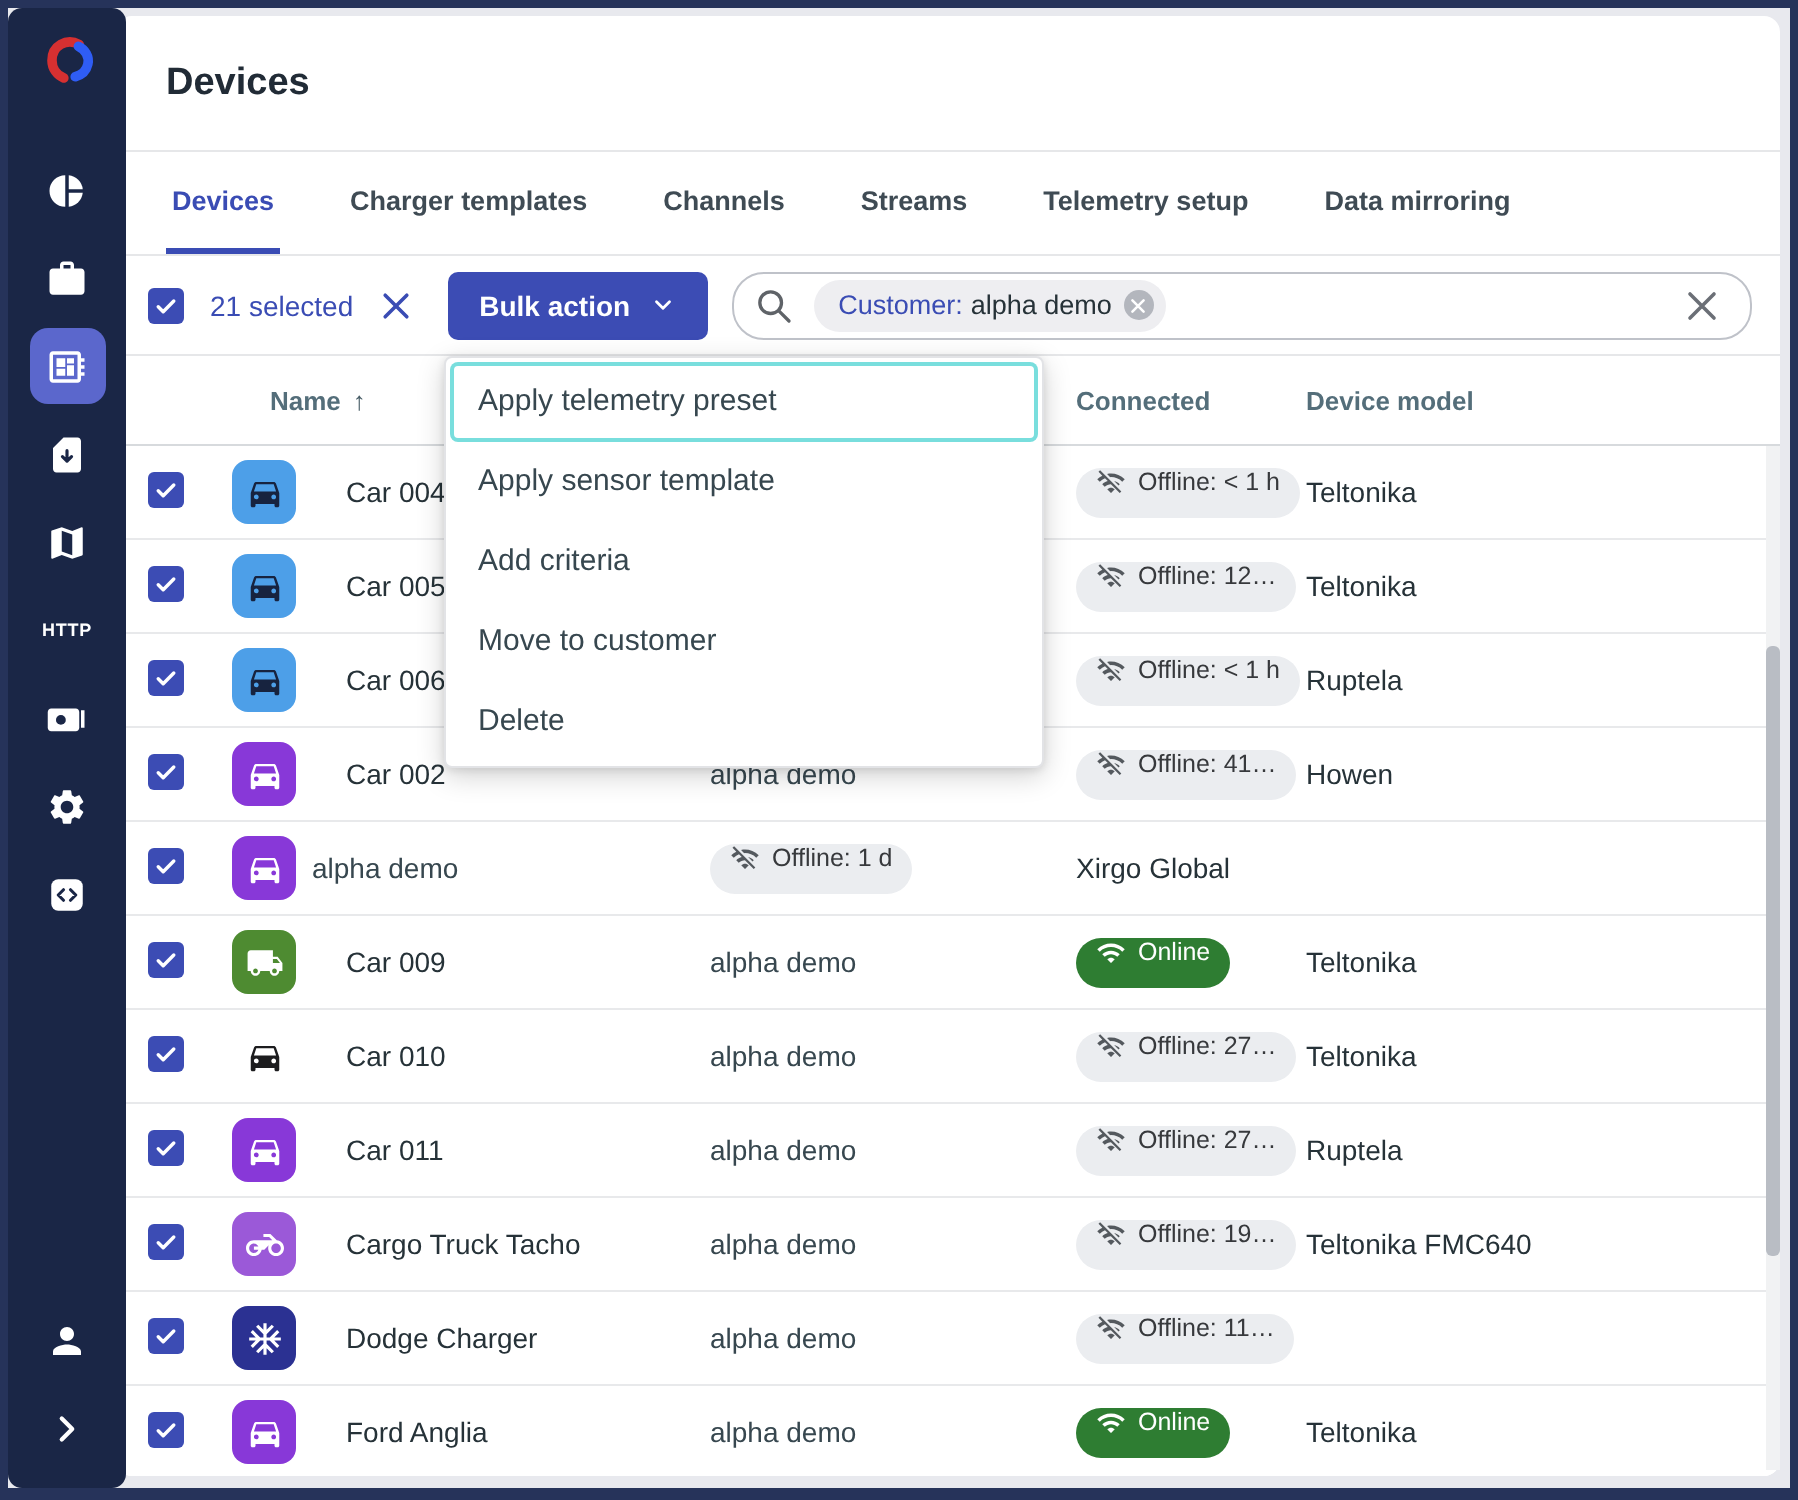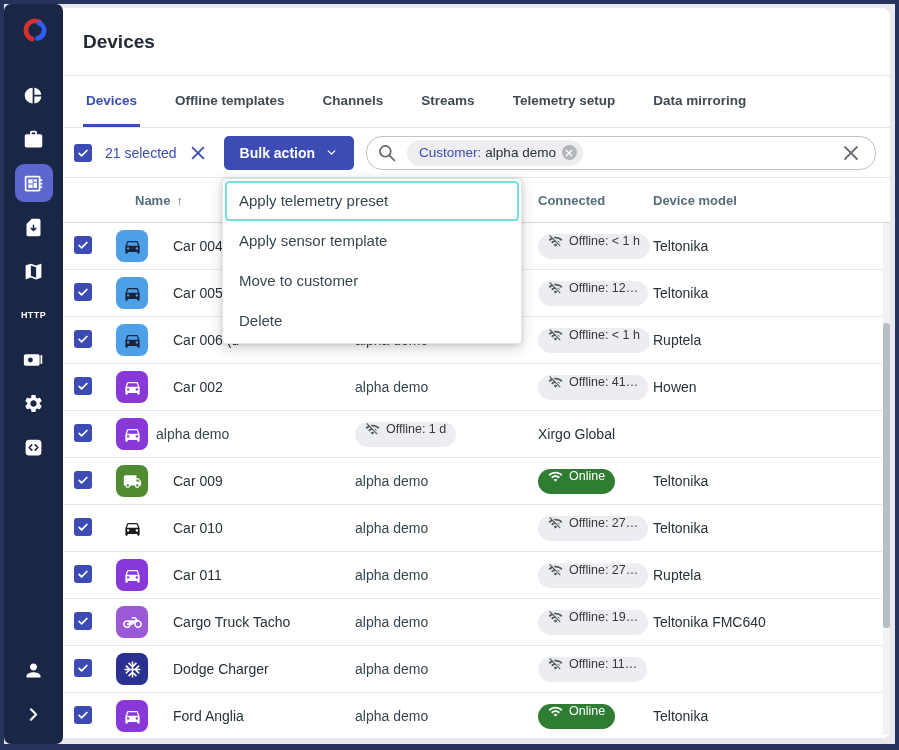--- a/index.html
+++ b/index.html
@@ -179,21 +179,21 @@
   </div>
 </nav>
 
 <section class="main">
   <div class="page-header">
     <h1 class="page-title">Devices</h1>
   </div>
 
   <div class="tabs">
       <div class="tab active">Devices</div>
-      <div class="tab">Offline templates</div>
+      <div class="tab">Charger templates</div>
       <div class="tab">Channels</div>
       <div class="tab">Streams</div>
       <div class="tab">Telemetry setup</div>
       <div class="tab">Data mirroring</div>
     </div>
 
   <div class="sel-bar">
     <span class="checkbox">
       <svg viewBox="0 0 18 18">
           <path d="M4 9.5l3.2 3.2L14 5.8" stroke="#fff" stroke-width="2.2" fill="none" stroke-linecap="round" stroke-linejoin="round"></path>
@@ -570,18 +570,19 @@
       </span>
     </div>
     <div class="c-model">Teltonika</div>
   </div>
 </div>
 </section>
 
 <ul class="bulk-menu">
     <li class="focused">Apply telemetry preset</li>
     <li class="">Apply sensor template</li>
+    <li class="">Add criteria</li>
     <li class="">Move to customer</li>
     <li class="">Delete</li>
   </ul>
 
 <div class="vtrack"></div>
 <div class="vthumb"></div>
 
 </body></html>

